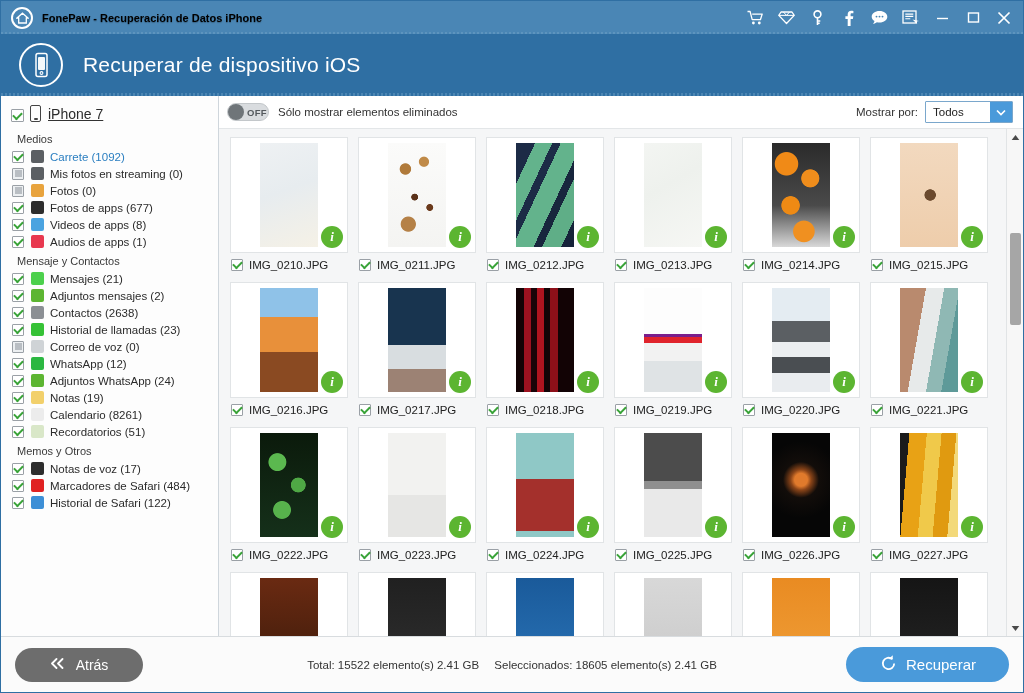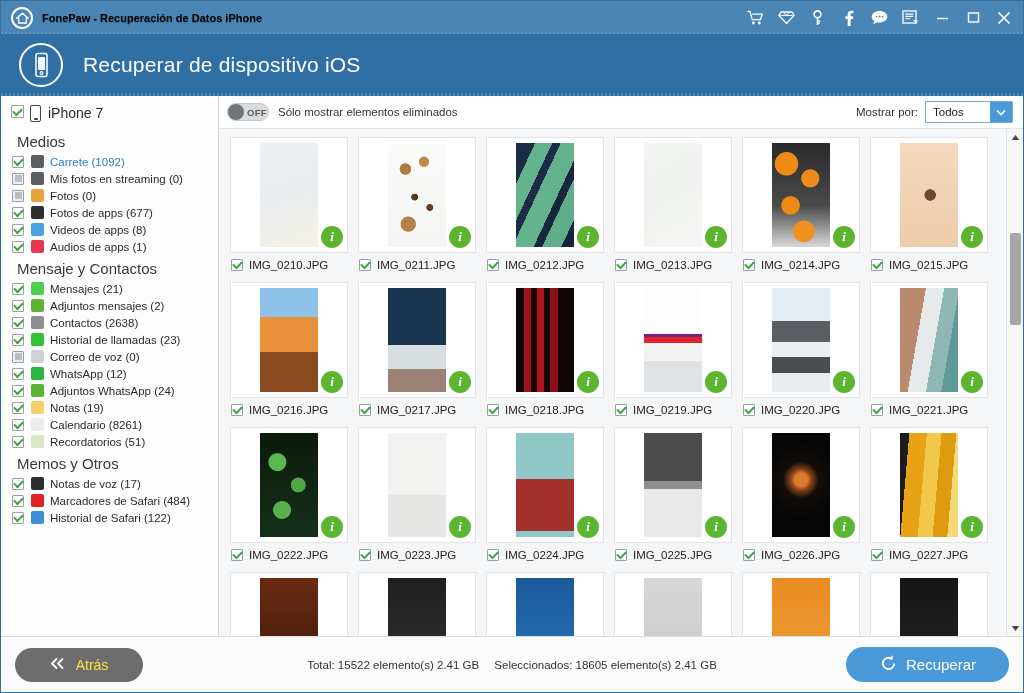--- a/index.html
+++ b/index.html
@@ -72,26 +72,26 @@
   
   .body { flex:1 1 auto; display:flex; min-height:0; background:#fff; }
 
   
   .sidebar {
     width: 218px; flex:0 0 218px; background:#fdfdfd;
     border-right:1px solid #cfd6dc;
     padding: 7px 0 0 0; overflow:hidden;
     font-size:12px; color:#333;
   }
-  .dev-row { display:flex; align-items:flex-start; padding:2px 0 6px 10px; }
+  .dev-row { display:flex; align-items:flex-end; padding:2px 0 6px 10px;text-decoration:underline; }
   .dev-row .devname { font-size:14px; color:#2b2b2b; margin-left:7px; }
   .phone-small { width:11px; height:17px; border:1.6px solid #444; border-radius:2px; position:relative; flex:0 0 auto; margin-left:6px;}
   .phone-small::after { content:""; position:absolute; left:3px; bottom:1.2px; width:4px; height:1.4px; background:#444; border-radius:1px;}
 
-  .group-title { font-size:15px; color:#3a3a3a; padding:5px 0 3px 16px; }
+  .group-title { font-size:11px; color:#3a3a3a; padding:5px 0 3px 16px; }
   .item {
     display:flex; align-items:center; height:17px; padding-left:11px; cursor:pointer;
     white-space:nowrap;
   }
   .item .label { margin-left:6px; font-size:11.5px; color:#2b2b2b; }
   .item.sel .label { color:#2a7ec0; }
 
   
   .cb {
     width:12px; height:12px; border:1px solid #9aa0a6; background:#fff;
@@ -181,21 +181,21 @@
     position:absolute; left:3px; top:88px; width:11px; height:92px;
     background:#a6a6a6; border-radius:2px; cursor:pointer;
   }
 
   
   .footer {
     height:56px; flex:0 0 56px; background:#fbfbfb; border-top:1px solid #d8dcdf;
     display:flex; align-items:center; padding:0 14px; position:relative;
   }
   .btn-back {
-    width:128px; height:34px; border-radius:17px; background:#6d6d6d; color:#fde047;
+    width:128px; height:34px; border-radius:17px; background:#6d6d6d; color:#ffffff;
     display:flex; align-items:center; justify-content:center; cursor:pointer;
     font-size:14px; gap:11px;text-align:center;
   }
   .btn-back .chev { font-size:13px; }
   .status { position:absolute; left:0; right:0; text-align:center; font-size:11.5px; color:#333; pointer-events:none;}
   .status span { margin:0 6px; }
   .btn-recover {
     margin-left:auto; width:163px; height:35px; border-radius:18px; background:#4a9ada; color:#fff;
     display:flex; align-items:center; justify-content:center; cursor:pointer;
     font-size:15px; gap:8px;

